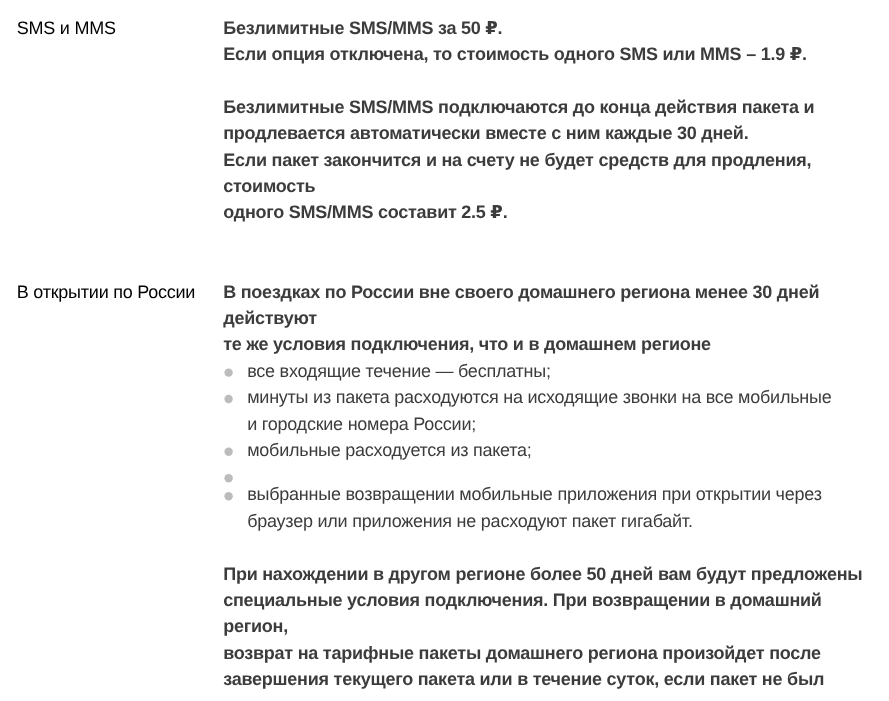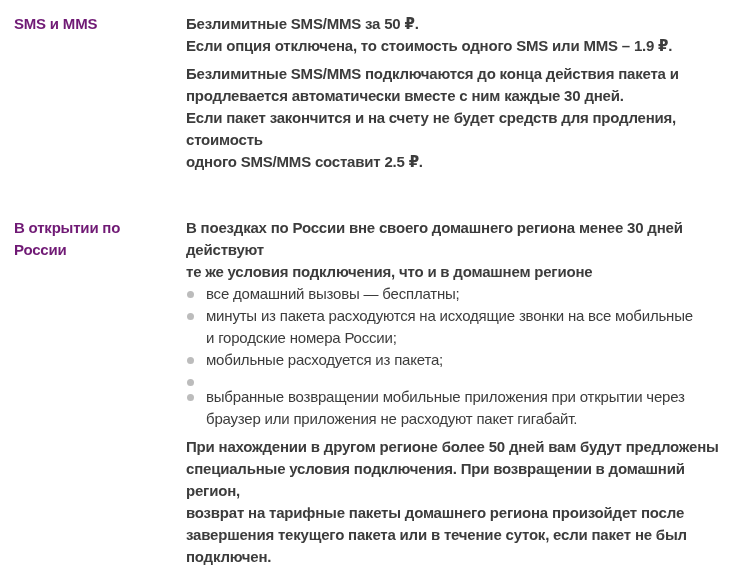--- a/index.html
+++ b/index.html
@@ -21,35 +21,35 @@
   }
   .section {
     display: grid;
     grid-template-columns: 172px 1fr;
     align-items: start;
   }
   .section + .section {
     margin-top: 44px;
   }
   .section-label {
-    font-weight: bold;
-    color: #701a75;
+    font-weight: normal;
+    color: #000000;
     white-space: pre-line;
     padding-right: 10px;
   }
   .section-content {
     min-width: 0;
   }
   .para {
     white-space: pre-line;
     font-weight: bold;
   }
   .para + .para,
   .bullet-list + .para {
-    margin-top: 6px;
+    margin-top: 22px;
   }
   .bullet-list {
     list-style: none;
   }
   .bullet-item {
     display: flex;
     align-items: flex-start;
   }
   .bullet-dot {
     flex: 0 0 auto;
@@ -81,21 +81,21 @@
   </div>
 
   <div class="section">
     <div class="section-label">В открытии по России</div>
     <div class="section-content">
       <p class="para">В поездках по России вне своего домашнего региона менее 30 дней действуют
 те же условия подключения, что и в домашнем регионе</p>
       <ul class="bullet-list">
         <li class="bullet-item">
           <span class="bullet-dot"></span>
-          <span class="bullet-text">все домашний вызовы — бесплатны;</span>
+          <span class="bullet-text">все входящие течение — бесплатны;</span>
         </li>
         <li class="bullet-item">
           <span class="bullet-dot"></span>
           <span class="bullet-text">минуты из пакета расходуются на исходящие звонки на все мобильные
 и городские номера России;</span>
         </li>
         <li class="bullet-item">
           <span class="bullet-dot"></span>
           <span class="bullet-text">мобильные расходуется из пакета;</span>
         </li>

